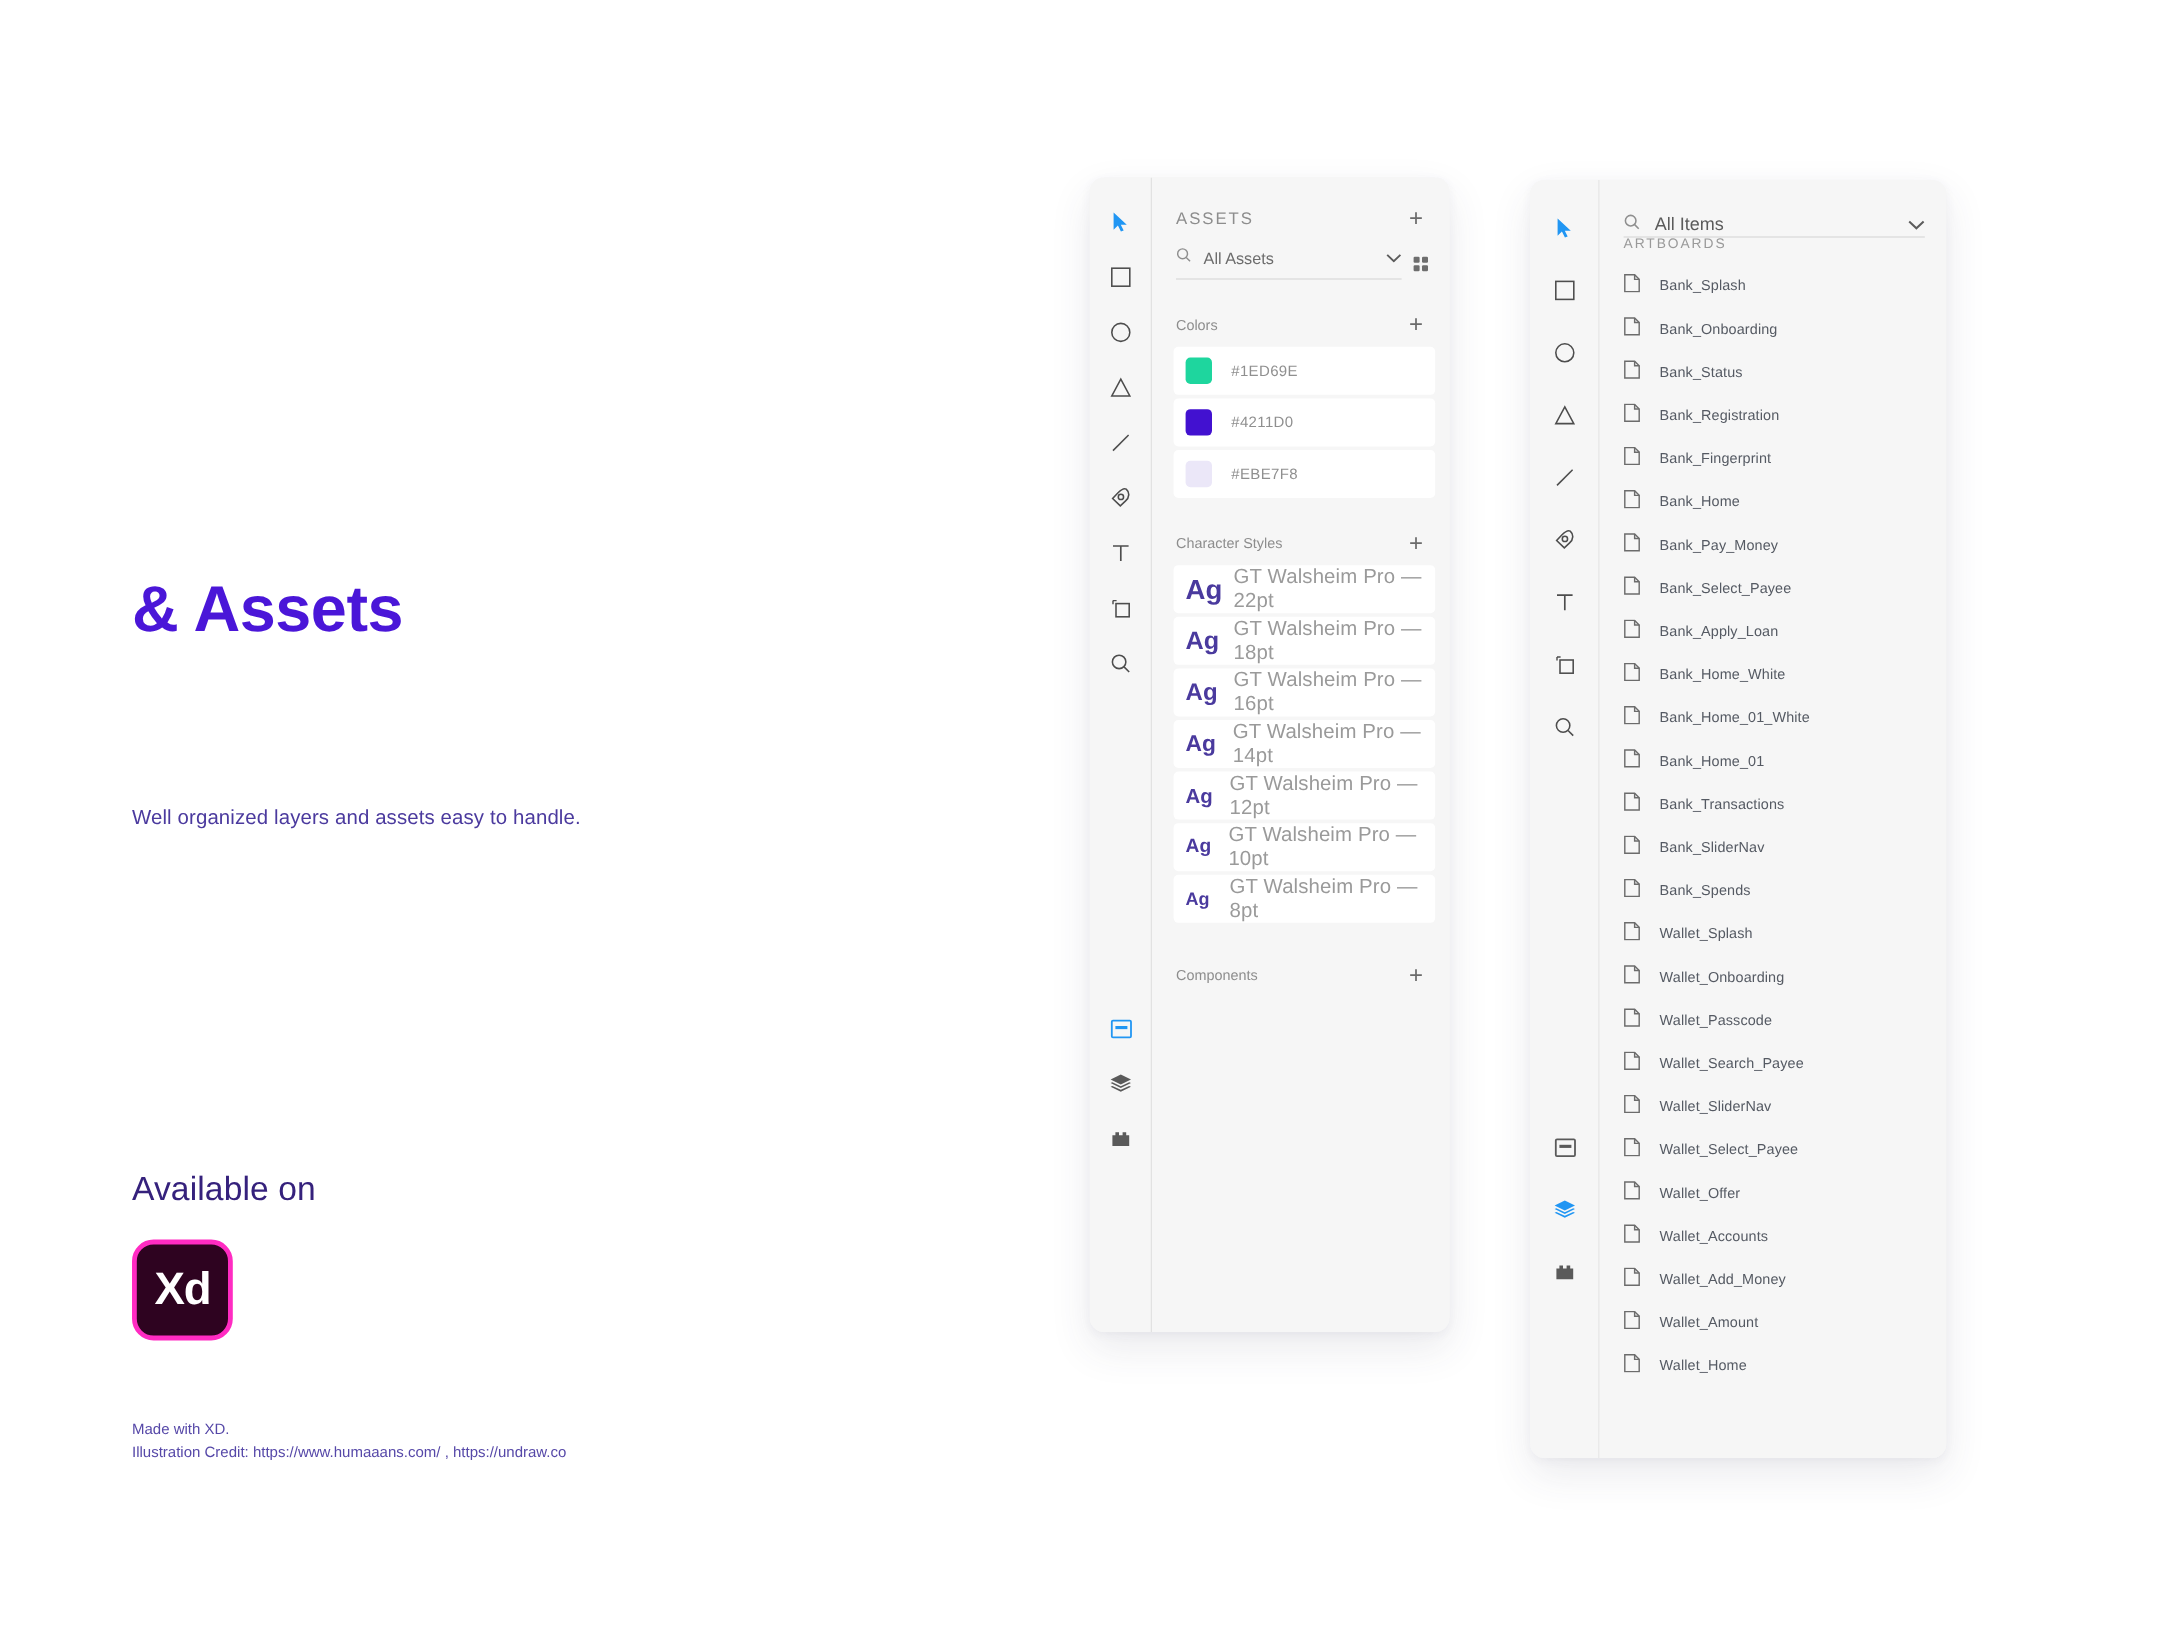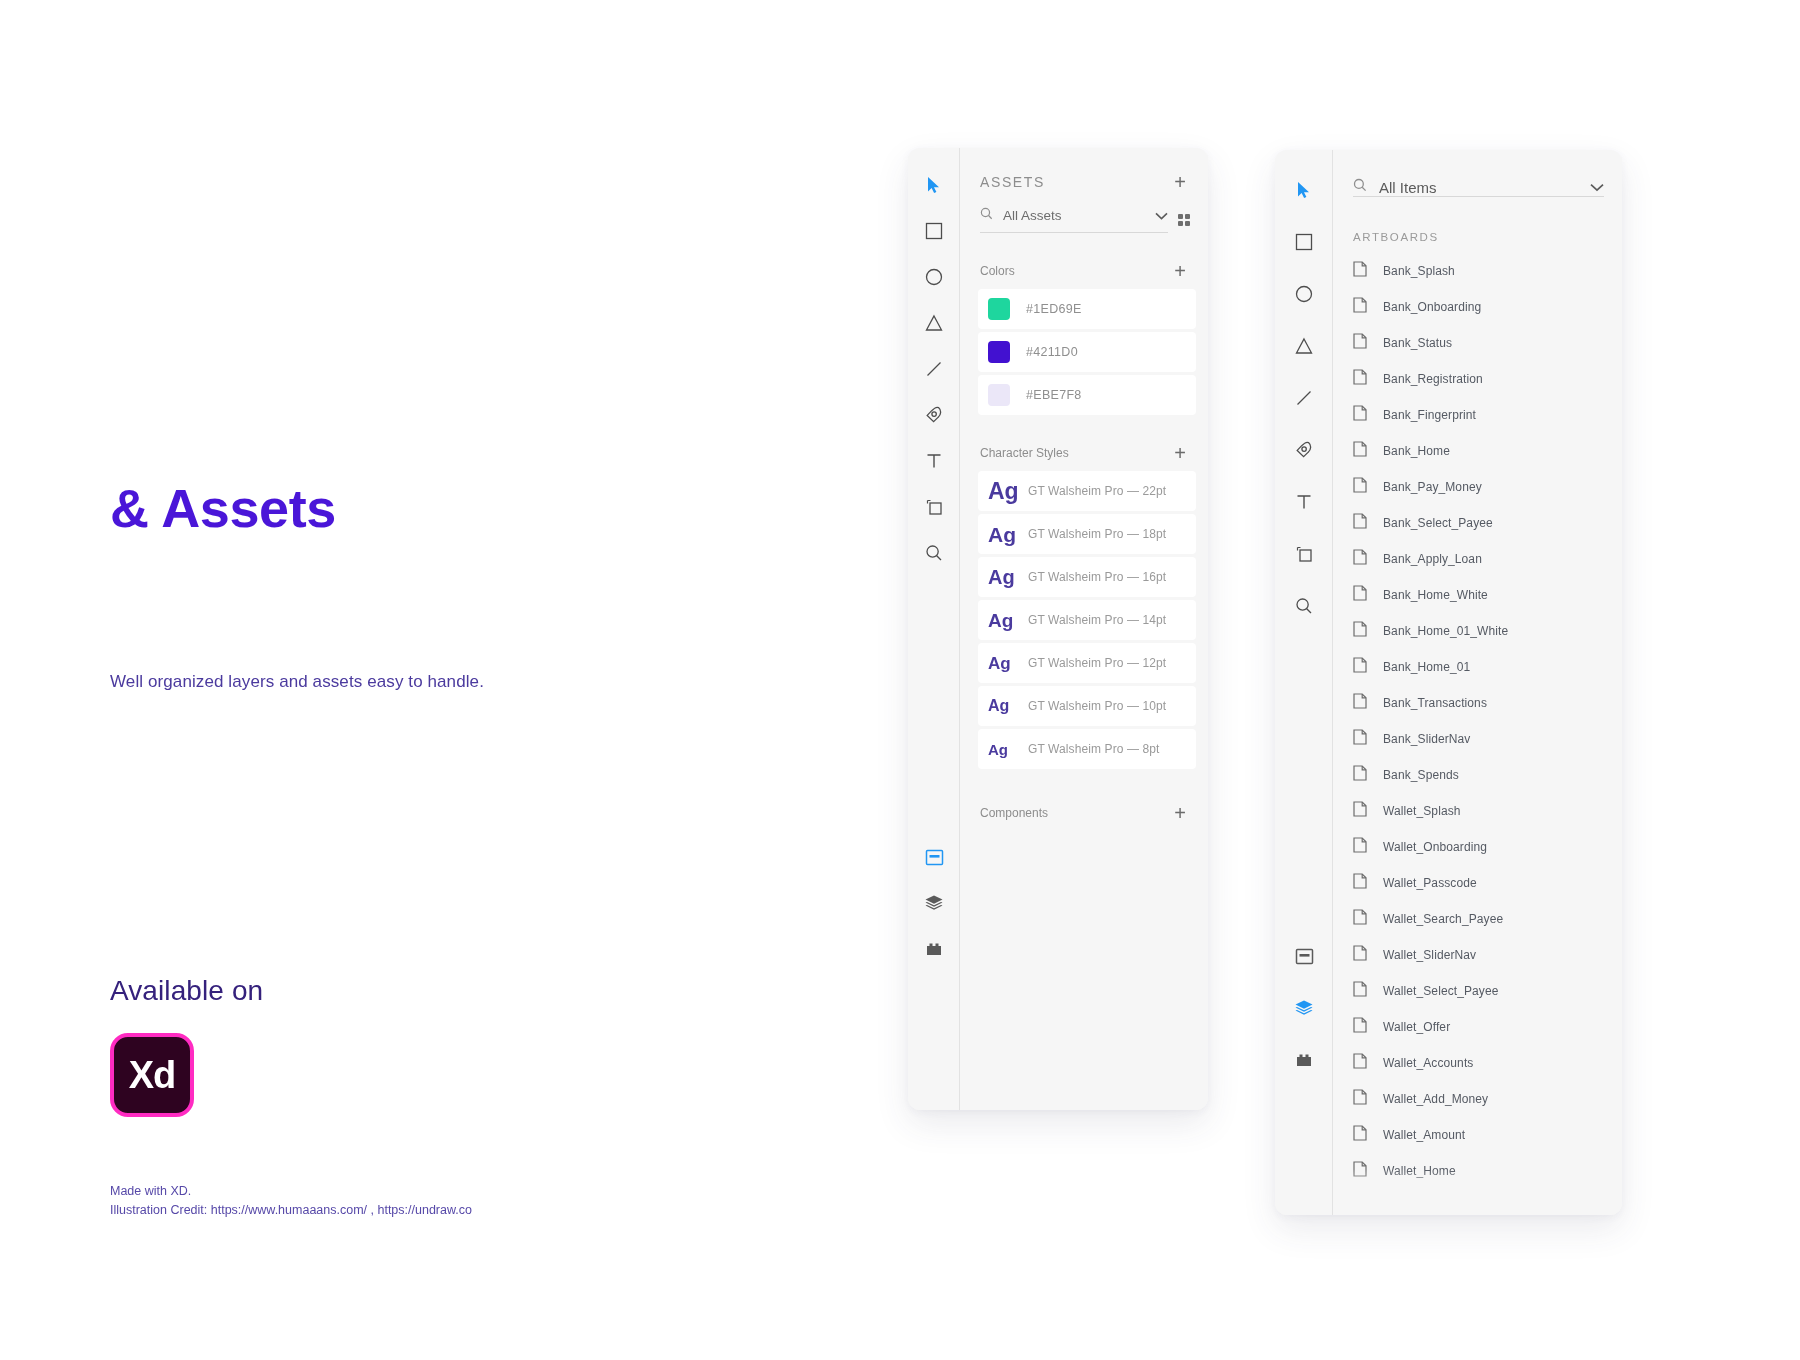--- a/index.html
+++ b/index.html
@@ -181,38 +181,37 @@
     background: #ffffff;
     border-radius: 4px;
     height: 40px;
     margin-bottom: 3px;
     display: flex;
     align-items: center;
     padding: 0 10px;
     gap: 14px;
   }
   .ag { color: #4a3a9e; font-weight: bold; line-height: 1; width: 26px; }
-  .style-name { font-size: 12px; color: #9a9a9a; letter-spacing: 0.1px; }
+  .style-name { font-size: 17px; color: #9a9a9a; letter-spacing: 0.1px; }
 
   
   .layers-search {
     display: flex;
     align-items: center;
     gap: 12px;
     margin: 28px 18px 0 20px;
     border-bottom: 1px solid #d8d8d8;
   }
   .layers-search .val { flex: 1 1 auto; font-size: 15px; color: #5b5b5b; }
 
   .artboards-label {
     font-size: 11.5px;
     letter-spacing: 1.6px;
     color: #9a9a9a;
     padding: 0 20px;
-    margin-top: 34px;
     margin-bottom: 10px;
   }
   .layer-list { padding: 0 10px 0 20px; }
   .layer-row {
     display: flex;
     align-items: center;
     gap: 16px;
     height: 36px;
   }
   .layer-name { font-size: 12px; color: #555a63; letter-spacing: 0.1px; }

